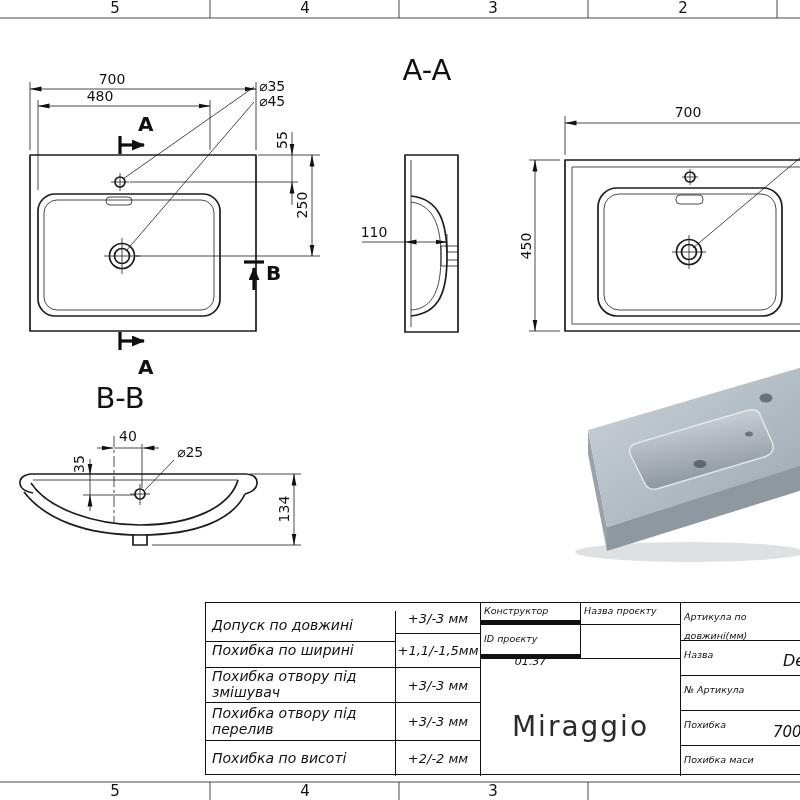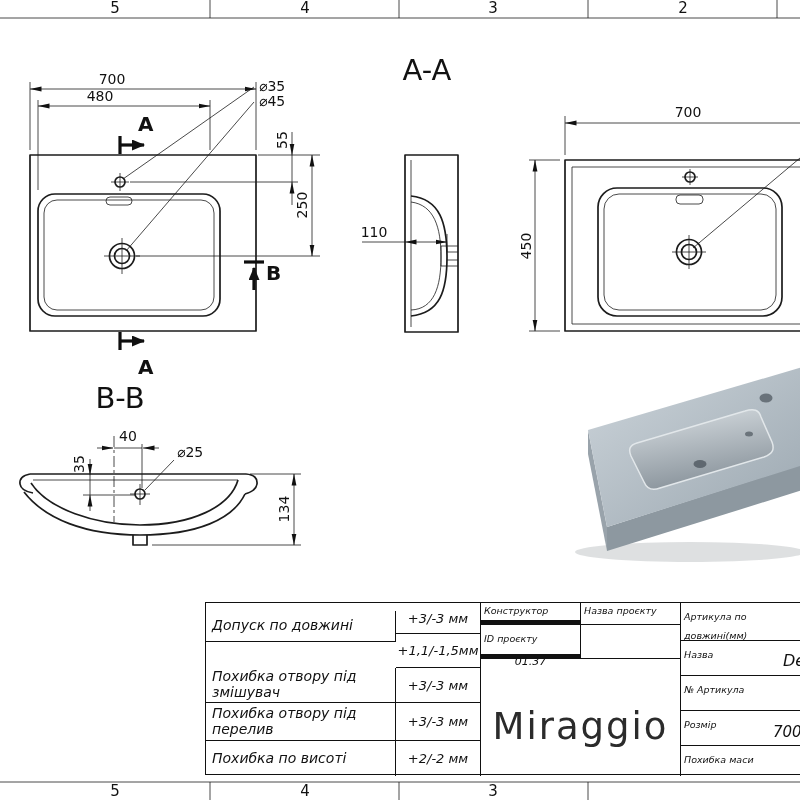--- a/index.html
+++ b/index.html
@@ -22,21 +22,21 @@
   #tblock .cell{position:absolute;box-sizing:border-box;border-color:#111;}
   .cad{font-style:italic;}
   .lbl{display:flex;align-items:center;padding:2px 6px;font-size:14px;line-height:1.12;
        border-right:1px solid #111;border-bottom:1px solid #111;}
   .val{display:flex;align-items:center;justify-content:center;font-size:13px;
        border-right:1.6px solid #111;border-bottom:1px solid #111;}
   .tiny{font-size:9.5px;}
   .hdr{padding:2px 3px;border-right:1px solid #111;border-bottom:5px solid #d946ef;}
   .hdr2{padding:2px 3px;border-right:1.6px solid #111;border-bottom:1px solid #111;}
   .brand{display:flex;align-items:center;justify-content:center;border-right:1.6px solid #111;
-         font-size:37px;letter-spacing:2px;color:#2b2b2b;padding-top:18px;}
+         font-size:28px;letter-spacing:2px;color:#2b2b2b;padding-top:18px;}
   .rrow{border-bottom:1px solid #111;padding:2px 3px;overflow:hidden;}
   .rrow:last-child{border-bottom:none;}
   .rval{position:absolute;font-size:12.5px;white-space:nowrap;}
 </style>
 </head>
 <body>
 
 <div id="stage">
 
 <svg width="800" height="800" viewBox="0 0 800 800">
@@ -195,20 +195,21 @@
     <ellipse cx="700" cy="464" rx="6.5" ry="4" fill="#5f6870"></ellipse>
     <ellipse cx="749" cy="434" rx="4" ry="2.5" fill="#6b747b"></ellipse>
     <ellipse cx="766" cy="398" rx="6.5" ry="4.5" fill="#69727a"></ellipse>
   </g>
 </svg>
 
 <div id="tblock">
 
   <div class="cell lbl cad" style="left:0;top:0;width:190px;height:31px;margin-top:8px;">Допуск по довжині</div>
   <div class="cell val cad" style="left:190px;top:0;width:85px;height:31px;">+3/-3 мм</div>
+  <div class="cell lbl cad" style="left:0;top:31px;width:190px;height:34px;">Похибка по ширині</div>
   <div class="cell val cad" style="left:190px;top:31px;width:85px;height:34px;">+1,1/-1,5мм</div>
   <div class="cell lbl cad" style="left:0;top:65px;width:190px;height:35px;">Похибка отвору під змішувач</div>
   <div class="cell val cad" style="left:190px;top:65px;width:85px;height:35px;">+3/-3 мм</div>
   <div class="cell lbl cad" style="left:0;top:100px;width:190px;height:38px;">Похибка отвору під перелив</div>
   <div class="cell val cad" style="left:190px;top:100px;width:85px;height:38px;">+3/-3 мм</div>
   <div class="cell lbl cad" style="left:0;top:138px;width:190px;height:35px;border-bottom:none;">Похибка по висоті</div>
   <div class="cell val cad" style="left:190px;top:138px;width:85px;height:35px;border-bottom:none;">+2/-2 мм</div>
 
   <div class="cell hdr tiny cad" style="left:275px;top:0;width:100px;height:22px;">Конструктор</div>
   <div class="cell hdr2 tiny cad" style="left:375px;top:0;width:100px;height:22px;">Назва проєкту</div>
@@ -224,21 +225,21 @@
     
   </div>
   <div class="cell rrow" style="left:475px;top:38px;width:120px;height:35px;">
     <span class="tiny cad">Назва</span>
     <span class="rval cad" style="left:102px;top:10px;font-size:16px;">De</span>
   </div>
   <div class="cell rrow" style="left:475px;top:73px;width:120px;height:35px;">
     <span class="tiny cad">№ Артикула</span>
   </div>
   <div class="cell rrow" style="left:475px;top:108px;width:120px;height:35px;">
-    <span class="tiny cad">Розмір</span>
+    <span class="tiny cad">Похибка</span>
     <span class="rval cad" style="left:92px;top:12px;font-size:15px;">700</span>
   </div>
   <div class="cell rrow" style="left:475px;top:143px;width:120px;height:30px;">
     <span class="tiny cad">Похибка маси</span>
   </div>
 </div>
 
 </div>
 
 </body></html>

